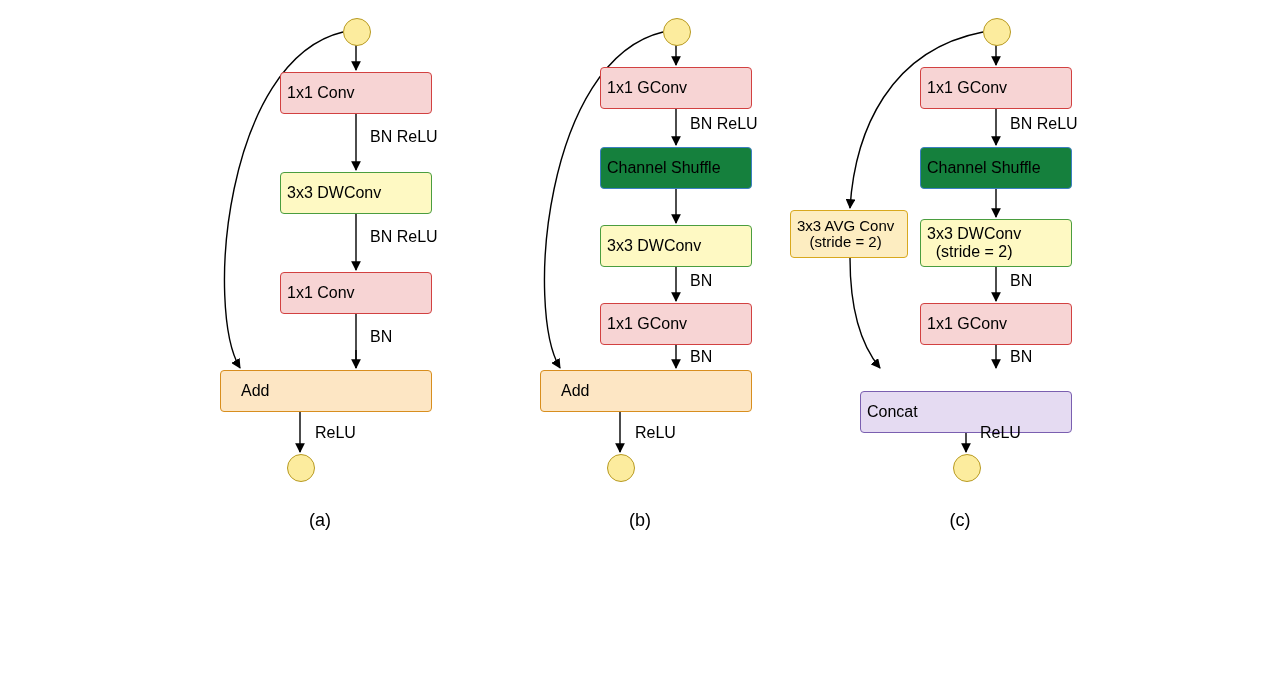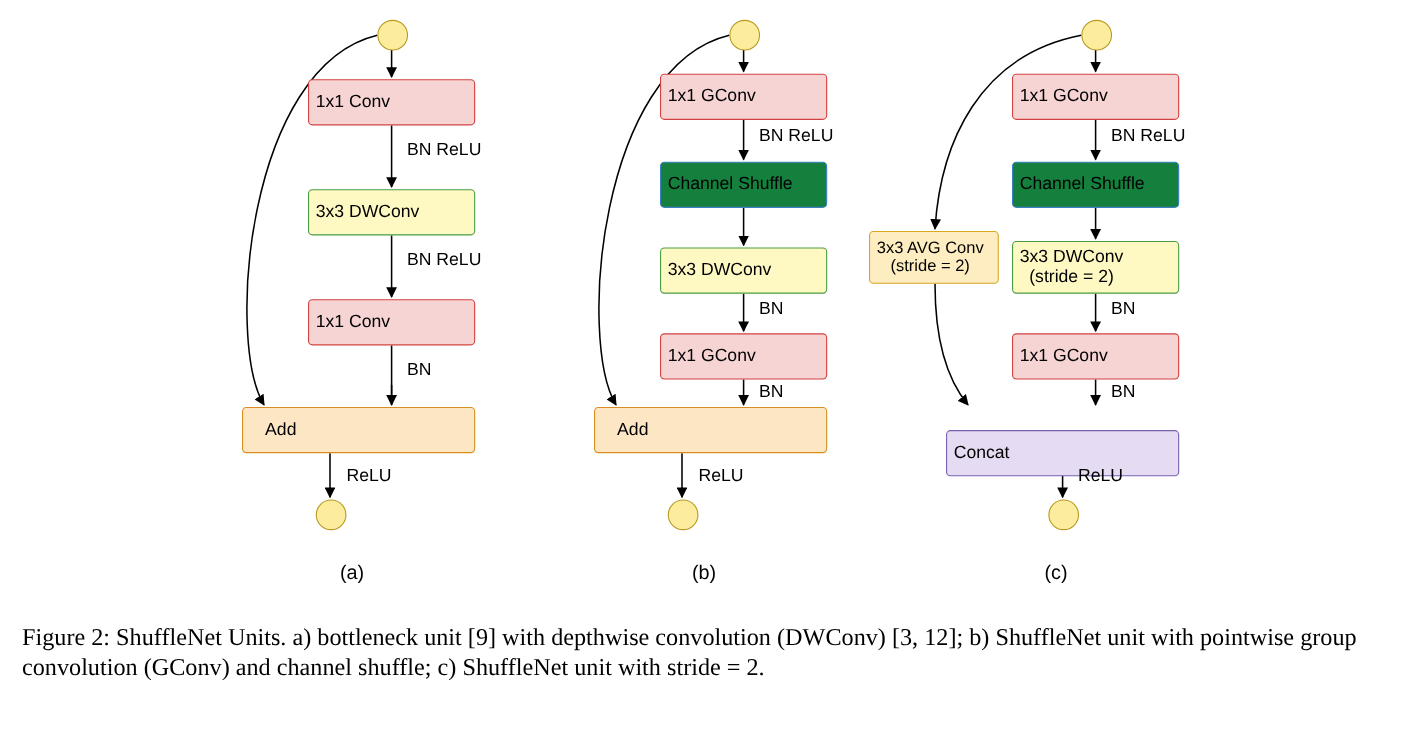--- a/index.html
+++ b/index.html
@@ -255,14 +255,13 @@
       </div>
       <div class="ann" style="left:170px; top:414px;">ReLU</div>
 
       <div class="circle" style="top:444px; left:143px;"></div>
 
       <div class="sublabel">(c)</div>
     </div>
 
   </div>
 
-  <div class="caption">Figure 2: ShuffleNet Units. a) bottleneck unit [9] with depthwise convolution (DWConv) [3, 12]; b) ShuffleNet unit with pointwise group convolution (GConv) and channel shuffle; c) ShuffleNet unit with stride = 2.</div>
 </div>
 
 </body></html>

